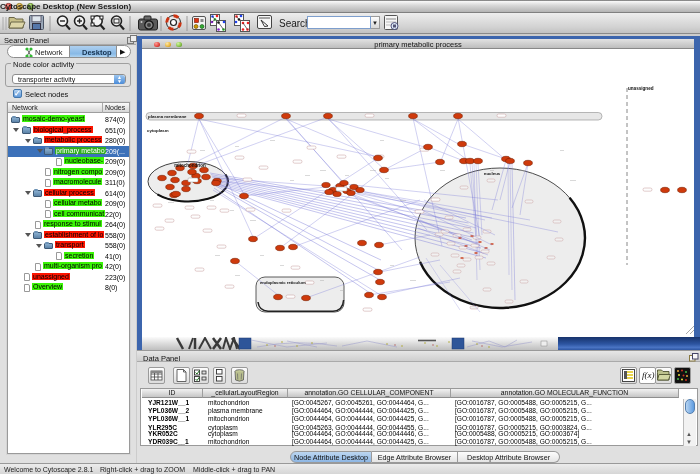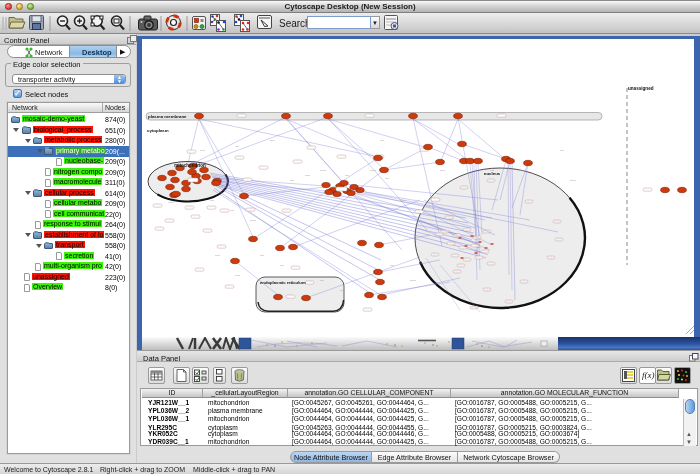--- a/index.html
+++ b/index.html
@@ -3,21 +3,21 @@
 <meta charset="utf-8">
 <style>
 * { margin:0; padding:0; box-sizing:border-box; }
 html,body { width:700px; height:474px; overflow:hidden; font-family:"Liberation Sans", sans-serif; }
 #app { position:relative; width:700px; height:474px; background:#ccc; overflow:hidden; }
 .abs { position:absolute; }
 
 
 #titlebar { position:absolute; left:0; top:0; width:700px; height:13px;
   background:linear-gradient(#555 0, #f6f6f6 1.5px, #d9d9d9 40%, #b3b3b3 92%, #4f4f4f 100%); }
-#titlebar .title { position:absolute; left:0; right:0; top:1.5px; text-align:center;
+#titlebar .title { position:absolute; left:0; right:0; top:1.5px; 
   font-size:8px; font-weight:bold; color:#1a1a1a; }
 .tl { position:absolute; top:3px; width:6.5px; height:6.5px; border-radius:50%; }
 #tl-r { left:5px;  background:radial-gradient(circle at 35% 30%, #ff9d96, #e0443c 60%, #a01c14); border:0.5px solid #94251e;}
 #tl-y { left:16px; background:radial-gradient(circle at 35% 30%, #ffe9a8, #e8b33a 60%, #b07c10); border:0.5px solid #9a7c1c;}
 #tl-g { left:27px; background:radial-gradient(circle at 35% 30%, #d2f5a2, #85c045 60%, #4c8012); border:0.5px solid #5d7f25;}
 
 
 #toolbar { position:absolute; left:0; top:13px; width:700px; height:21px;
   background:linear-gradient(#ededed,#d2d2d2 70%,#c2c2c2); border-bottom:1px solid #8a8a8a; }
 #searchlbl { position:absolute; left:279px; top:5px; font-size:10px; color:#1a1a1a; }
@@ -241,21 +241,21 @@
     <circle cx="10.5" cy="11" r="3.5" fill="#dce8f4" stroke="#336" stroke-width="0.8"></circle>
     <rect x="9" y="9.5" width="3" height="3" fill="#557"></rect>
   </g>
 </svg>
     <div id="searchlbl">Search:</div>
     <div id="searchbox"></div>
     <div id="searcharrow">▼</div>
   </div>
   <div id="cpanel">
     <div id="cpheader">
-        <span>Control Panel</span>
+        <span>Search Panel</span>
       <svg width="10" height="9" style="position:absolute;left:127px;top:1px;">
         <rect x="0.5" y="2.5" width="6" height="6" fill="none" stroke="#777" stroke-width="1"></rect>
         <rect x="3.5" y="0.5" width="6" height="6" fill="#eee" stroke="#777" stroke-width="1"></rect>
       </svg>
       </div>
     <div id="cptabs">
       <div id="tab-network">
           <span>Network</span>
         <svg width="10" height="11" style="position:absolute;left:16px;top:1px;">
           <line x1="3" y1="2" x2="7" y2="9" stroke="#444" stroke-width="0.8"></line>
@@ -267,21 +267,21 @@
         </svg>
         </div>
       <div id="tab-mosaic">
           <span>Desktop</span>
         </div>
       <div id="tab-arrow">
           <span>▶</span>
         </div>
     </div>
     <div id="fieldset">
-        <legend>Edge color selection</legend>
+        <legend>Node color activity</legend>
       </div>
     <div id="dropdown">
         <span class="txt">transporter activity</span>
         <span class="step">▲<br>▼</span>
       </div>
     <div id="checkbox">✓</div>
       <div id="checklbl">Select nodes</div>
     <div id="treepanel">
       <div id="treehdr">
           <span class="c1">Network</span>
@@ -375,20 +375,26 @@
           <span class="num" style="">223(0)</span>
         </div>
       <div class="trow" style="top:179.5px;">
           <span class="file" style="left:16px;"></span>
           <span class="lbl hlg" style="left:24px;">Overview</span>
           <span class="num" style="">8(0)</span>
         </div>
     </div>
   </div>
   <div id="netwin">
+    <div id="nwtitle">
+      <div class="nwl" style="left:12px;background:radial-gradient(circle at 35% 30%, #ff9d96, #e0443c 60%, #a01c14);"></div>
+      <div class="nwl" style="left:23px;background:radial-gradient(circle at 35% 30%, #ffe9a8, #e8b33a 60%, #b07c10);"></div>
+      <div class="nwl" style="left:34px;background:radial-gradient(circle at 35% 30%, #d2f5a2, #85c045 60%, #4c8012);"></div>
+      <div class="t">primary metabolic process</div>
+    </div>
     <div id="canvas">
       <svg width="557" height="287" viewBox="0 0 557 287" style="position:absolute;left:-2px;top:0;">
       <rect x="6" y="62.5" width="456" height="7.5" rx="3.7" fill="#e7e7e7" stroke="#9a9a9a" stroke-width="0.7"></rect>
       <ellipse cx="48" cy="131.5" rx="40" ry="20" fill="#ededed" stroke="#111" stroke-width="0.8"></ellipse>
       <path d="M 85.6 124.7 A 40 20 0 0 1 17.4 144.4" fill="none" stroke="#111" stroke-width="2"></path>
       <ellipse cx="360" cy="188" rx="85" ry="70" fill="#ededed" stroke="#222" stroke-width="0.8"></ellipse>
       <path d="M 429.6 147.8 A 85 70 0 1 1 280.1 211.9" fill="none" stroke="#111" stroke-width="2.4"></path>
       <rect x="116" y="227" width="88" height="35" rx="9" fill="#ededed" stroke="#333" stroke-width="0.8"></rect>
       <path d="M 118 252 Q 119 260.5 128 261.3 L 193 261.3 Q 203 260.5 203.6 250" fill="none" stroke="#222" stroke-width="1.5"></path>
       <line x1="70.0" y1="123.0" x2="326.0" y2="168" stroke="#7b7bd8" stroke-width="0.8" opacity="0.55"></line>
@@ -812,22 +818,22 @@
       <div class="td" style="left:148px;top:49.3px;width:160px;">[GO:0044464, GO:0044444, GO:0044425, G...</div>
       <div class="td" style="left:311px;top:49.3px;width:225px;">[GO:0016787, GO:0005488, GO:0005215, G...</div>
       <div id="vscroll">
           <div id="vthumb"></div>
         <div style="position:absolute;left:2px;bottom:9px;font-size:6px;color:#555;">▲</div>
         <div style="position:absolute;left:2px;bottom:1px;font-size:6px;color:#555;">▼</div>
       </div>
     </div>
   </div>
   <div id="btabs">
-    <div class="btab" id="btab1">Node Attribute Browser</div>
+    <div class="btab" id="btab1">Node Attribute Desktop</div>
     <div class="btab" id="btab2">Edge Attribute Browser</div>
-    <div class="btab" id="btab3">Network Cytoscape Browser</div>
+    <div class="btab" id="btab3">Desktop Attribute Browser</div>
   </div>
   <div id="statusbar">
     <span style="left:4px;">Welcome to Cytoscape 2.8.1</span>
     <span style="left:100px;">Right-click + drag to ZOOM</span>
     <span style="left:193px;">Middle-click + drag to PAN</span>
   </div>
 </div>
 
 </body></html>

